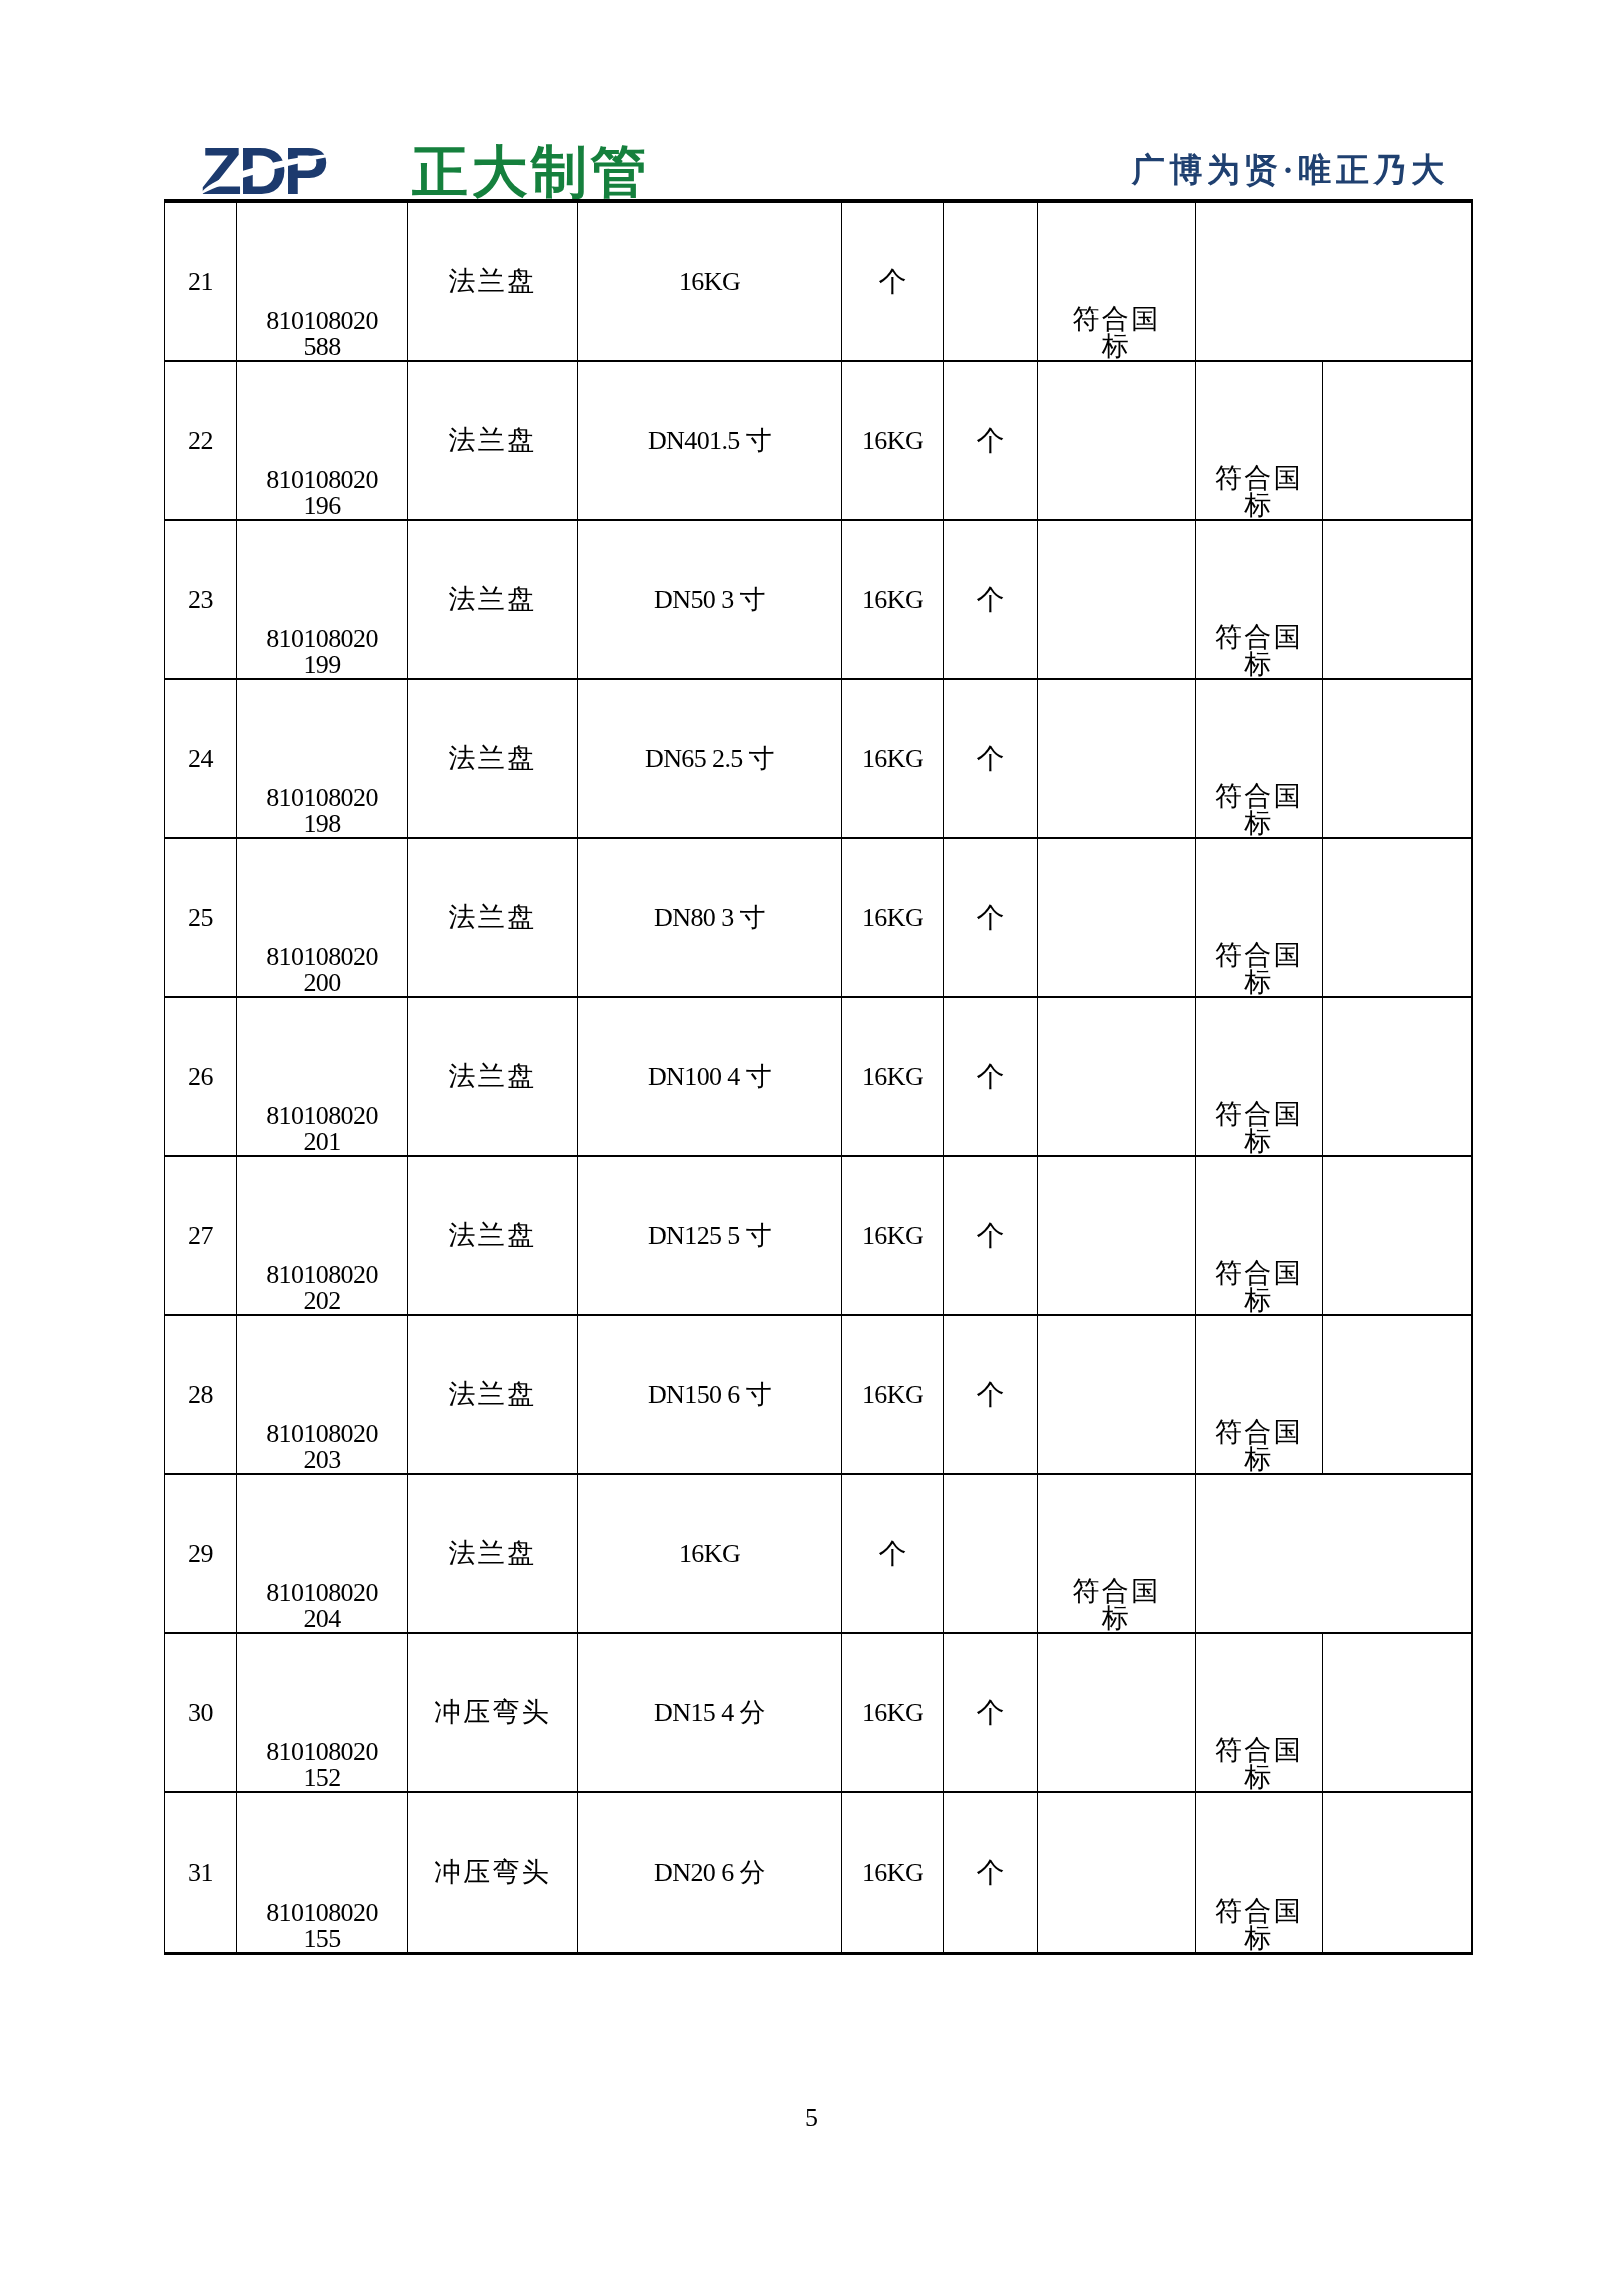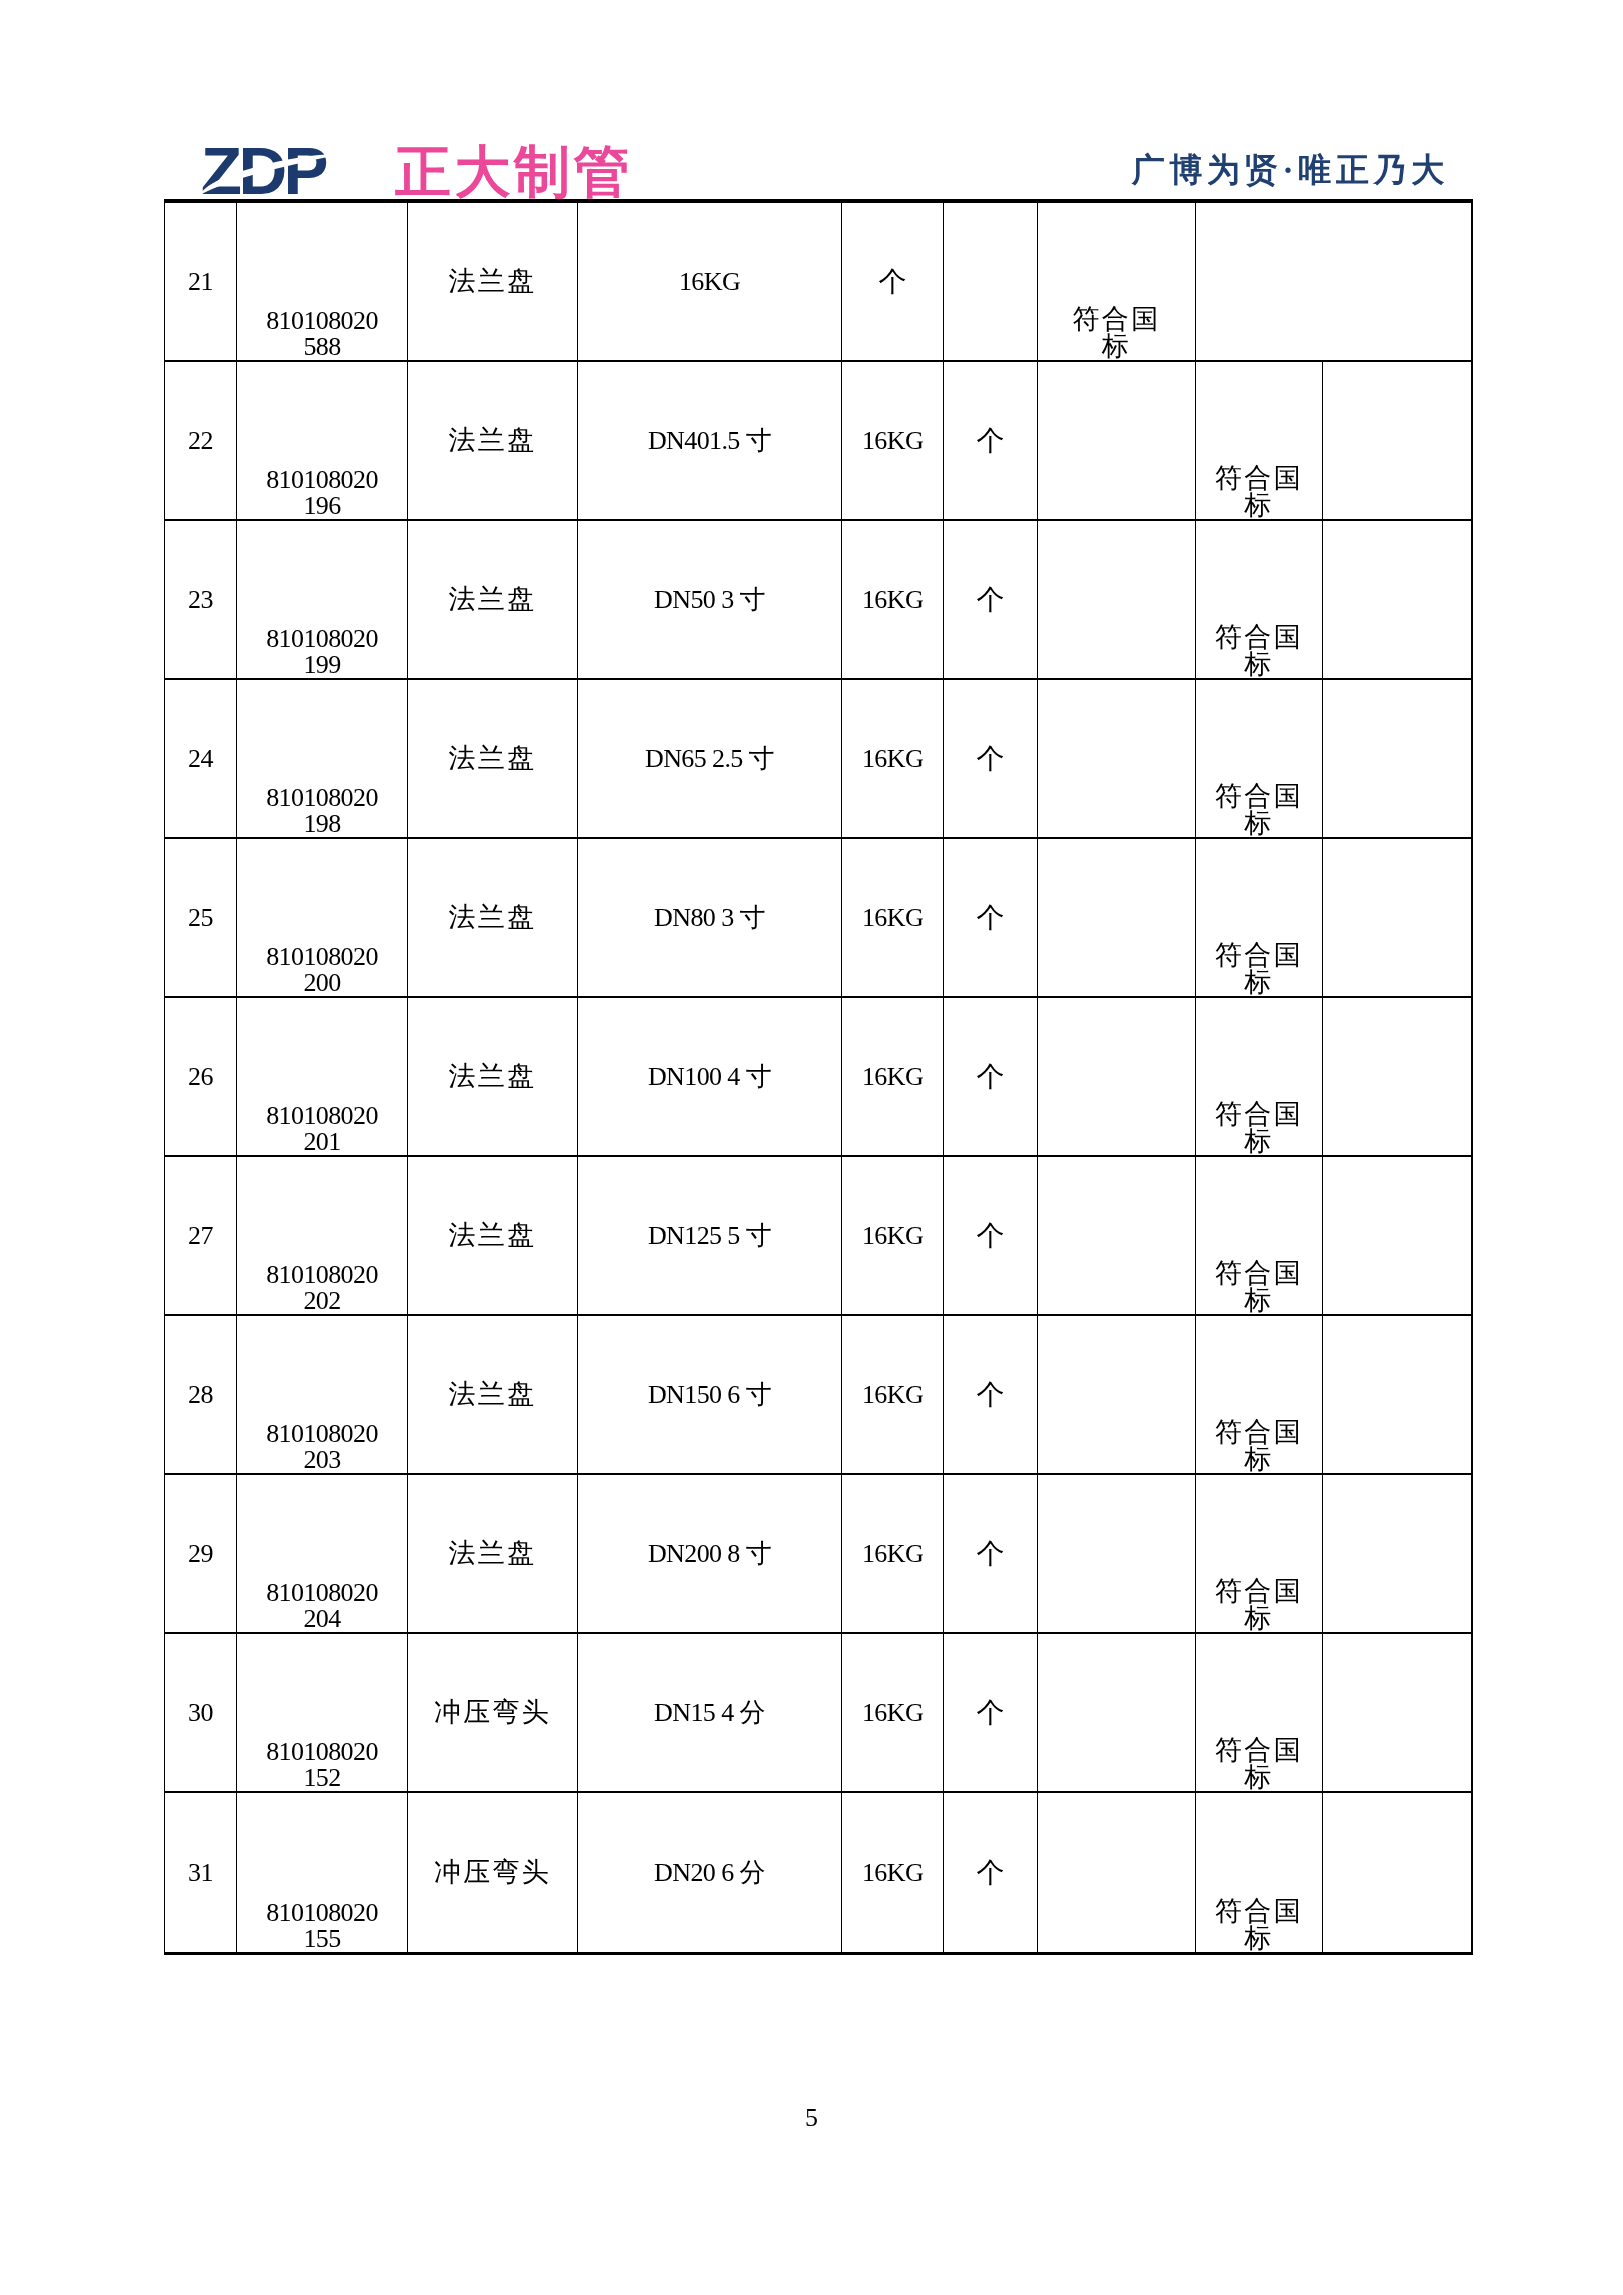--- a/index.html
+++ b/index.html
@@ -10,21 +10,21 @@
     font-family:"Liberation Serif","DejaVu Serif",serif;
     color:#000;
   }
   
   .header { position:absolute; left:164px; top:133px; width:1309px; height:65px; }
   .logo-group { position:absolute; left:35px; top:3.5px; display:flex; align-items:flex-end; }
   .logo-mark { display:block; }
   .brand-name {
     font-family:"Liberation Sans","DejaVu Sans",sans-serif;
     font-weight:bold; font-size:56px; line-height:58px;
-    color:#ec4899; letter-spacing:3.5px; margin-left:10px;
+    color:#15803d; letter-spacing:3.5px; margin-left:27px;
   }
   .slogan {
     position:absolute; right:24px; top:15px;
     font-family:"Liberation Serif","DejaVu Serif",serif;
     font-weight:bold; font-size:33px; color:#1f4070; letter-spacing:4.7px;
     white-space:nowrap;
   }
   
   .items-table {
     position:absolute; left:164px; top:199px; width:1309px;
@@ -217,21 +217,20 @@
     <div class="tcell"></div>
   </div>
 
   <div class="trow">
     <div class="tcell digits">29</div>
     <div class="tcell two-line digits">
       <span>810108020</span>
       <span>204</span>
     </div>
     <div class="tcell cjk">法兰盘</div>
-    <div class="tcell digits">DN200 8 寸</div>
     <div class="tcell digits">16KG</div>
     <div class="tcell unit-cell">个</div>
     <div class="tcell"></div>
     <div class="tcell two-line cjk">
       <span>符合国</span>
       <span>标</span>
     </div>
     <div class="tcell"></div>
   </div>
 

